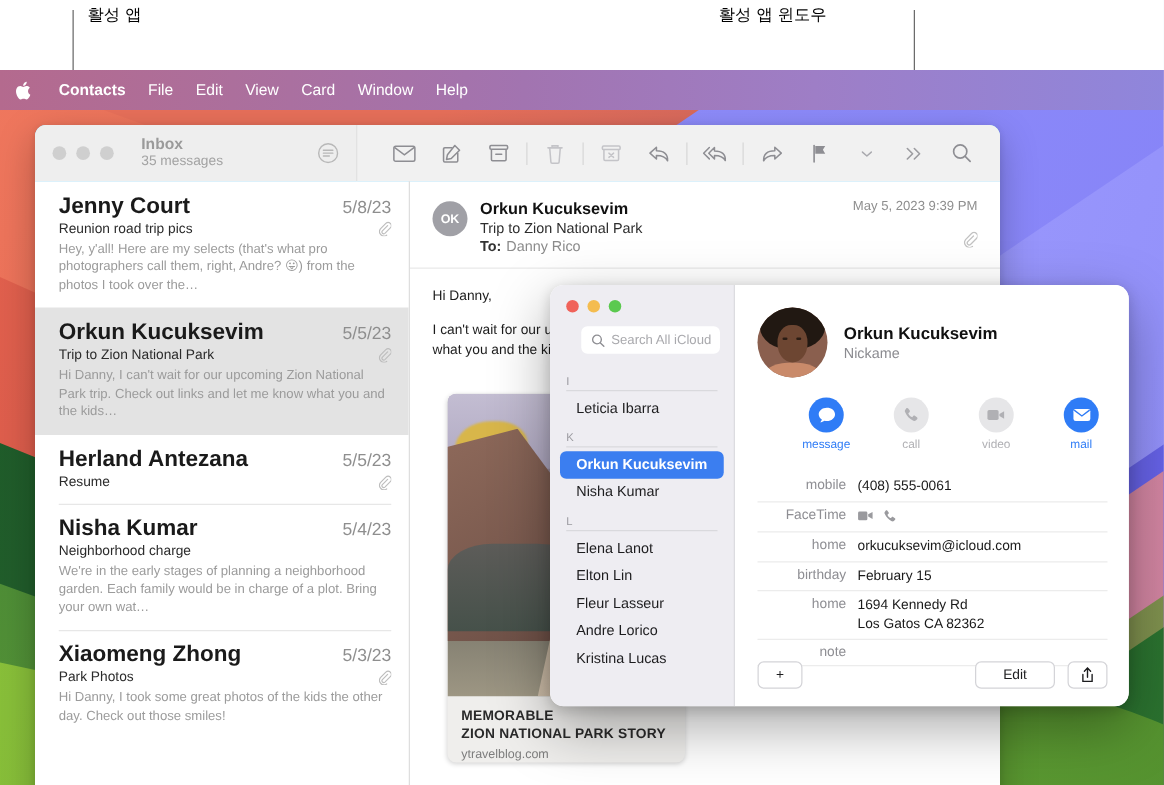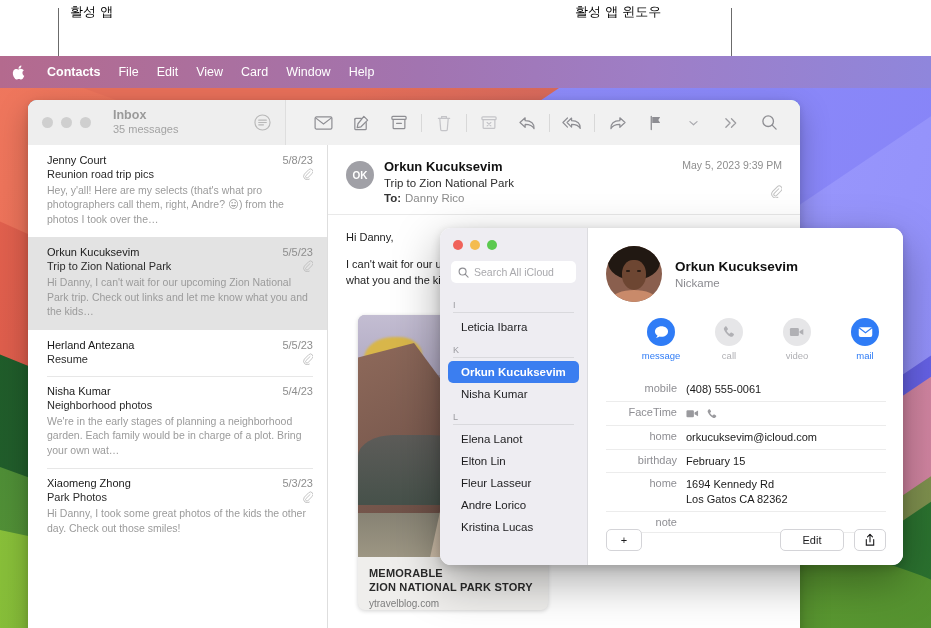--- a/index.html
+++ b/index.html
@@ -127,22 +127,22 @@
     width:300px; flex:0 0 300px; border-right:1px solid #dedede;
     background:#fff; overflow:hidden;
   }
   .mail-row { padding:9px 14px 11px 19px; position:relative; }
   .mail-row.selected { background:#e3e3e3; }
   .mail-row + .mail-row::before {
     content:""; position:absolute; left:19px; right:14px; top:0; height:1px; background:#e7e7e7;
   }
   .mail-row.selected::before, .mail-row.selected + .mail-row::before { background:transparent; }
   .mr-top { display:flex; align-items:baseline; }
-  .mr-from { font-size:11px; font-weight:normal; color:#1a1a1a; }
-  .mr-date { margin-left:auto; font-size:11px; color:#8e8e8e;text-align:right; }
+  .mr-from { font-size:18px; font-weight:bold; color:#1a1a1a; }
+  .mr-date { margin-left:auto; font-size:14px; color:#8e8e8e;text-align:right; }
   .mr-subjline { display:flex; align-items:center; margin-top:2px; }
   .mr-subject { font-size:11px; color:#2b2b2b; }
   .mr-clip { margin-left:auto; color:#b9b9b9; font-size:11px; }
   .mr-preview { font-size:10.5px; color:#9b9b9b; line-height:1.38; margin-top:3px; }
 
   .mail-reading { flex:1; background:#fff; position:relative; overflow:hidden; }
   .rd-header { padding:14px 18px 10px 18px; border-bottom:1px solid #e9e9e9; display:flex; }
   .rd-avatar {
     width:28px; height:28px; border-radius:50%; background:#a0a0a6; color:#fff;
     font-size:10px; font-weight:bold; display:flex; align-items:center; justify-content:center;
@@ -192,22 +192,22 @@
     display:flex; background:#fff;
   }
   .ct-sidebar {
     width:148px; flex:0 0 148px; background:#eeedf2;
     border-right:1px solid #dcdce0; padding:12px 0 0 0; position:relative;
   }
   .ct-dots { display:flex; gap:7px; margin:0 0 11px 13px; }
   .ct-dot { width:10px; height:10px; border-radius:50%; }
   .ct-dot.r { background:#f0625a; } .ct-dot.y { background:#f4bc4f; } .ct-dot.g { background:#5bc94f; }
   .ct-search {
-    margin:0 11px 10px 11px; height:22px; background:#fff; border-radius:5px;
-    display:flex; align-items:center; padding:0 7px; gap:5px;
+    margin:0 11px 10px 25px; height:22px; background:#fff; border-radius:5px;
+    display:flex; align-items:center; padding:0 7px; gap:5px;justify-content:flex-end;
   }
   .ct-search .ph { font-size:10.5px; color:#a9a9ad; }
   .ct-group { font-size:9px; color:#9b9ba0; padding:7px 0 2px 13px; }
   .ct-grp-rule { height:1px; background:#d9d9dd; margin:0 13px 3px 13px; }
   .ct-item { font-size:11.5px; color:#1d1d1f; padding:5px 0 5px 13px; margin:0 8px; border-radius:5px; }
   .ct-item.sel { background:#3b7ef0; color:#fff; font-weight:600; }
 
   .ct-detail { flex:1; background:#fff; padding:18px 18px 0 18px; position:relative; }
   .cd-head { display:flex; align-items:center; gap:13px; }
   .cd-photo {
@@ -440,21 +440,21 @@
                 </svg>
               </div>
             </div>
           </div>
           <div class="mail-row">
             <div class="mr-top">
               <div class="mr-from">Nisha Kumar</div>
               <div class="mr-date">5/4/23</div>
             </div>
             <div class="mr-subjline">
-              <div class="mr-subject">Neighborhood photos</div>
+              <div class="mr-subject">Neighborhood charge</div>
             </div>
             <div class="mr-preview">We're in the early stages of planning a neighborhood garden. Each family would be in charge of a plot. Bring your own wat…</div>
           </div>
           <div class="mail-row">
             <div class="mr-top">
               <div class="mr-from">Xiaomeng Zhong</div>
               <div class="mr-date">5/3/23</div>
             </div>
             <div class="mr-subjline">
               <div class="mr-subject">Park Photos</div>

